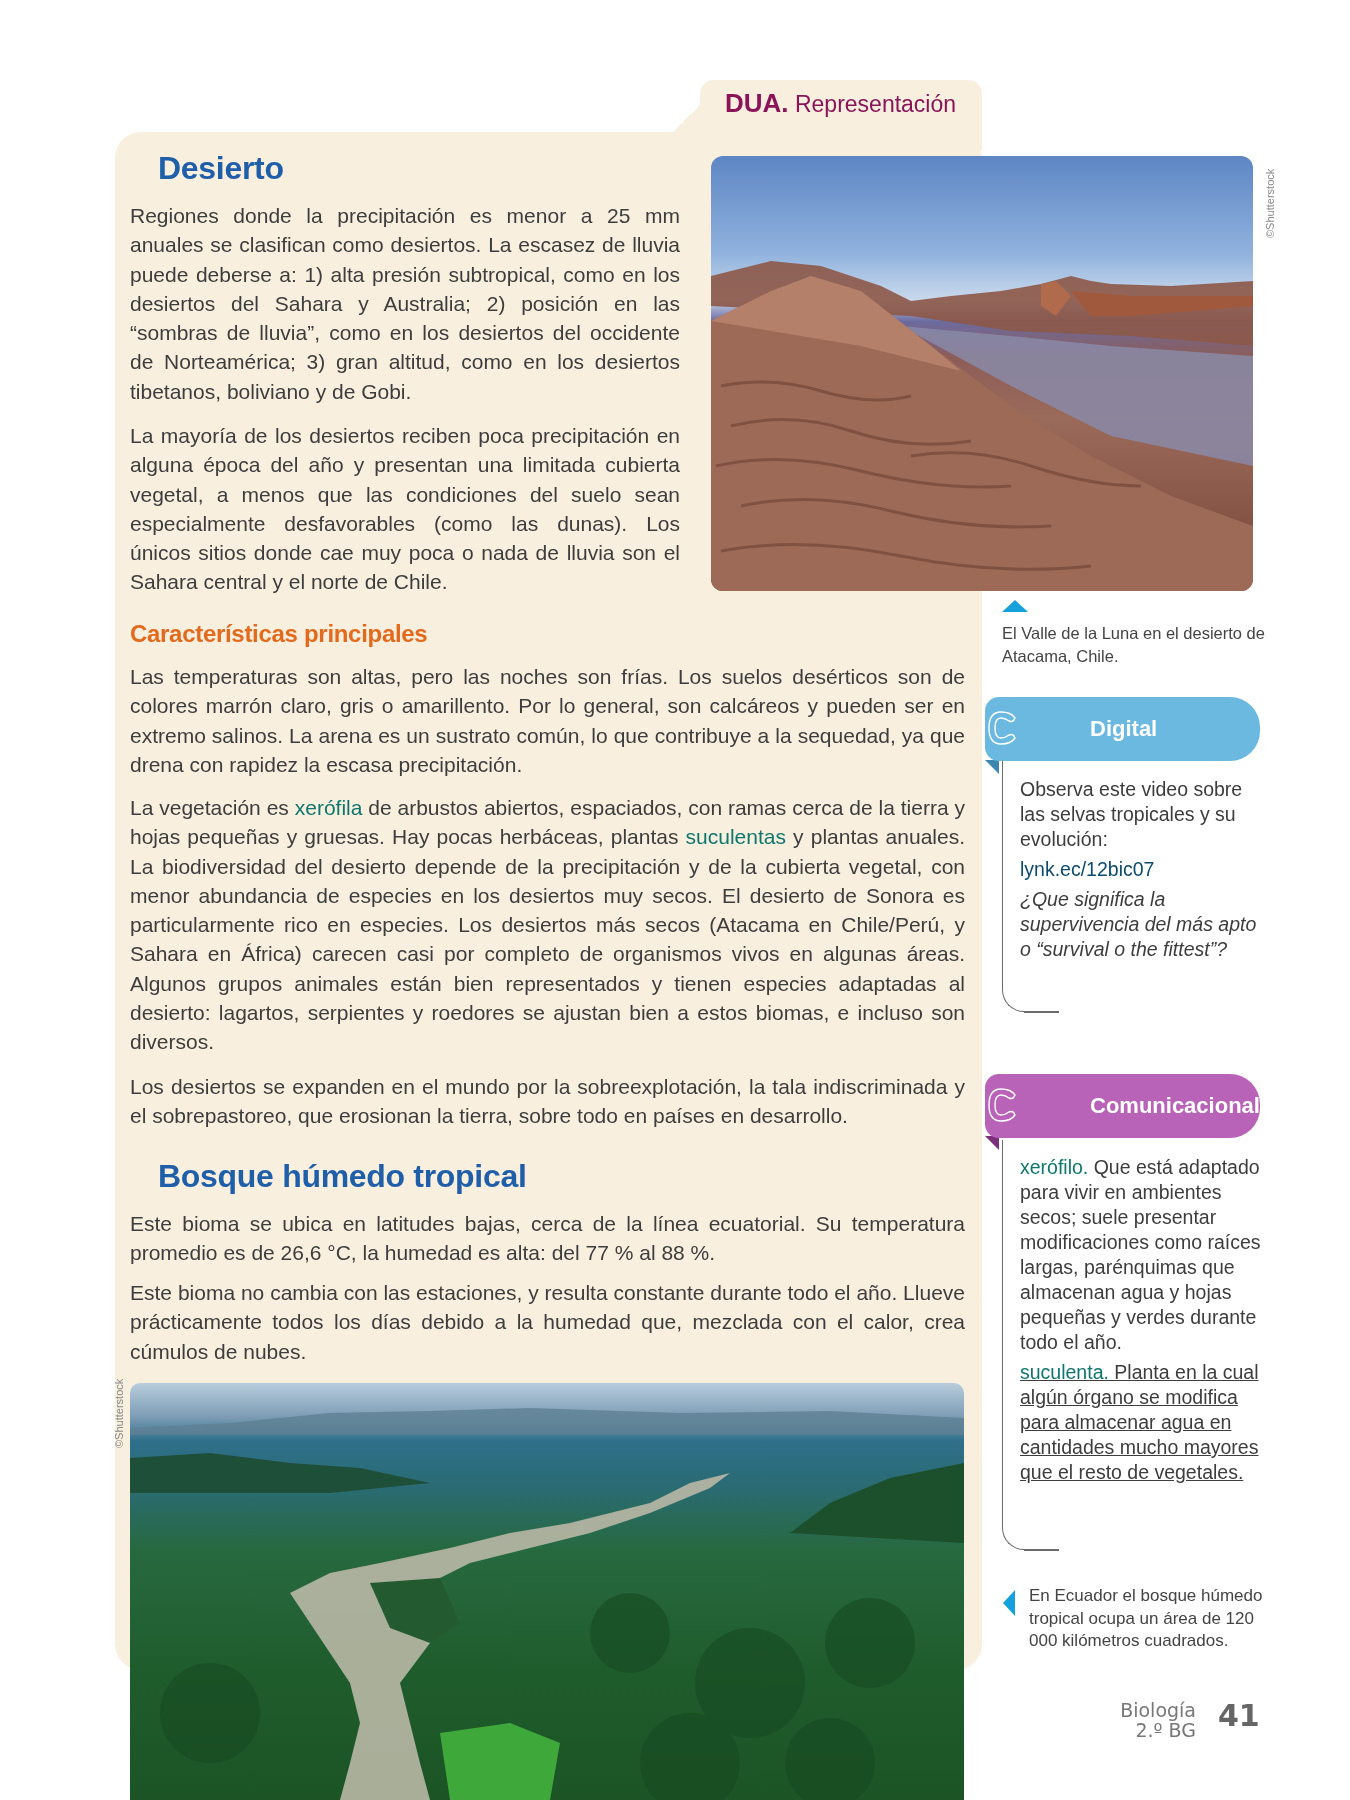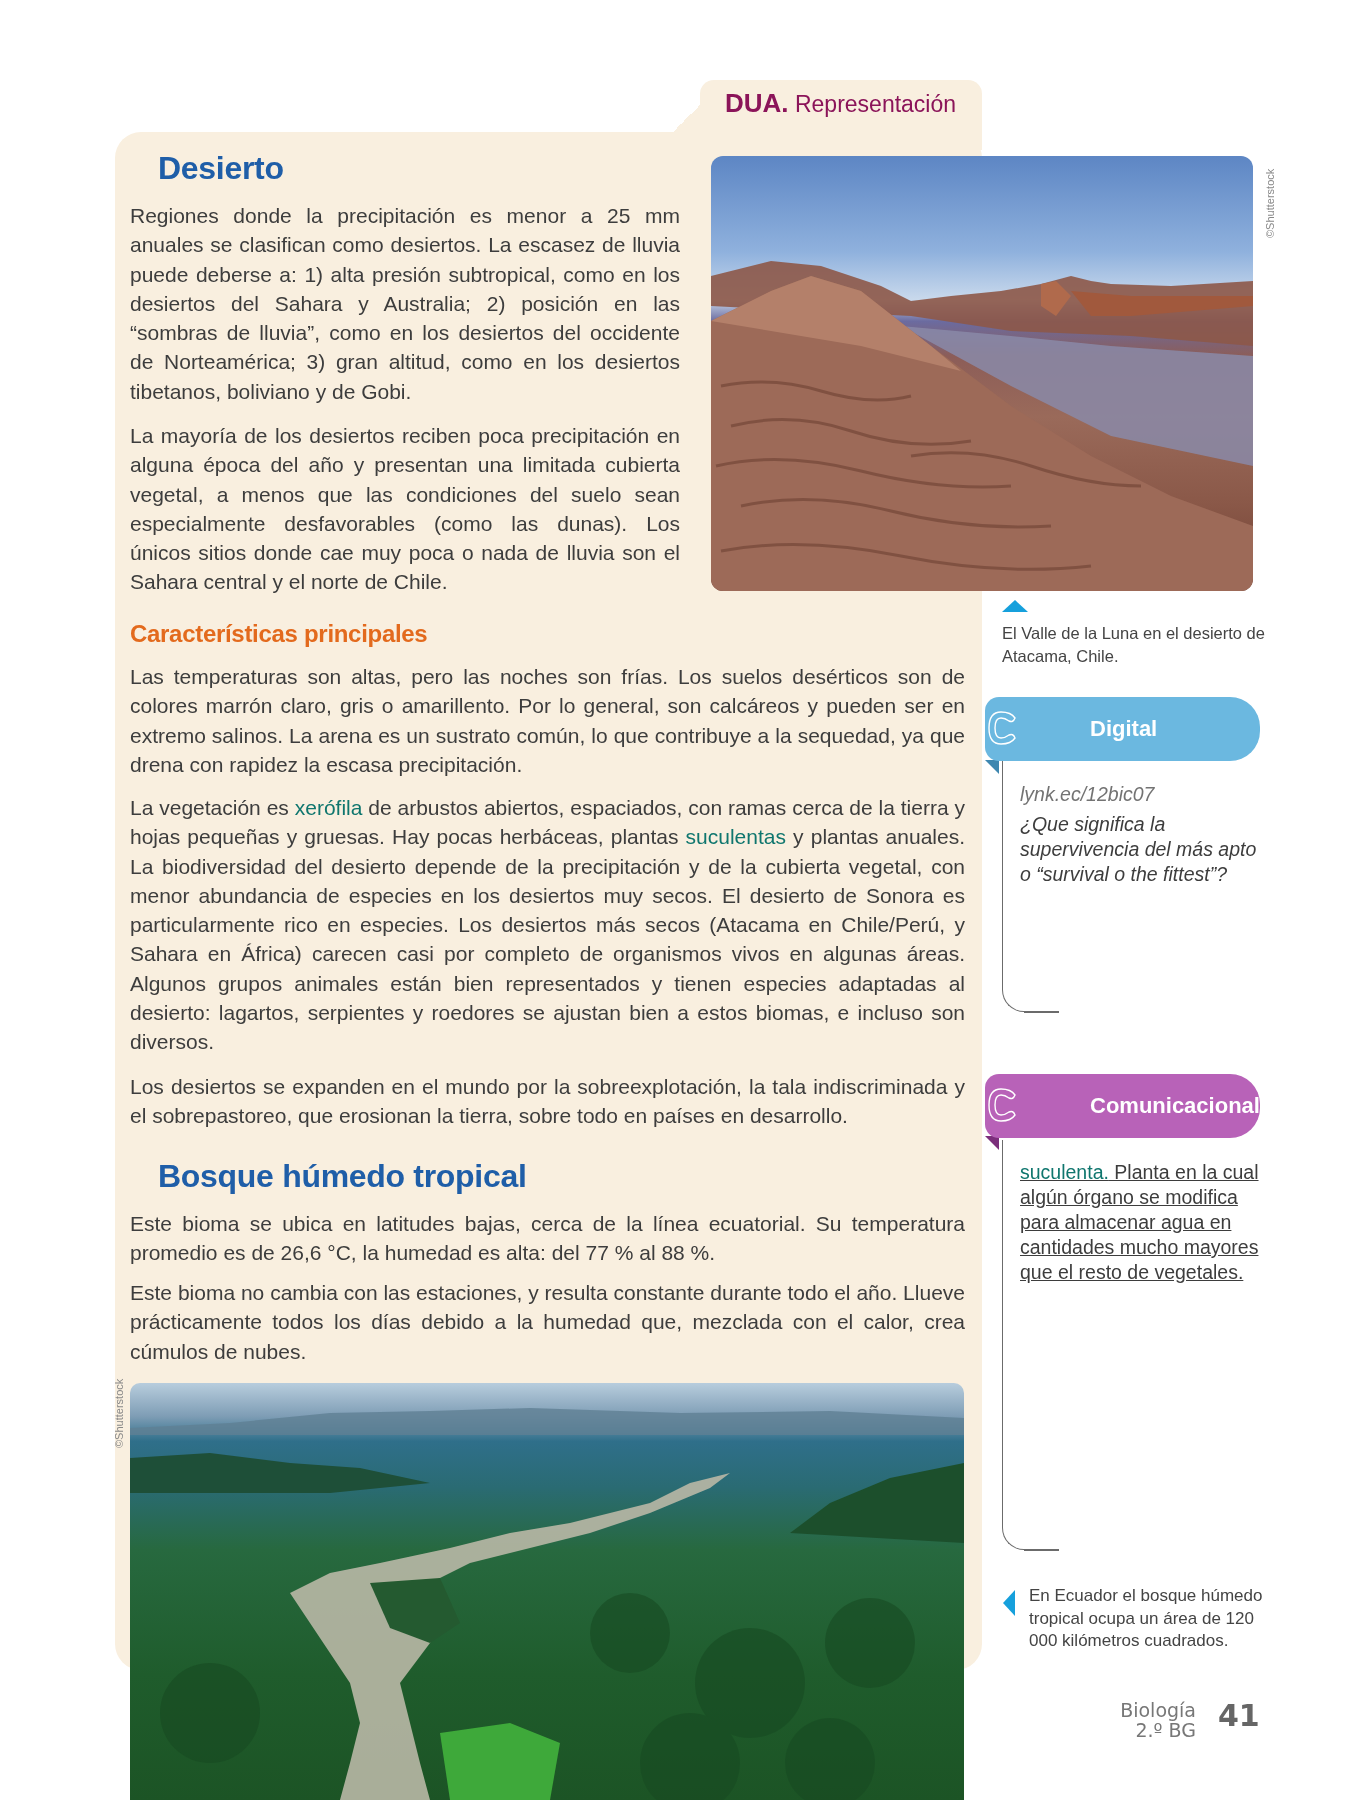--- a/index.html
+++ b/index.html
@@ -80,21 +80,21 @@
     border-top: 14px solid; border-left: 14px solid transparent;
   }
   .tag-c {
     position: absolute; left: 985px; width: 40px; height: 40px;
   }
   .side-text {
     position: absolute; left: 1020px; width: 245px; font-size: 19.5px; line-height: 25px;
     color: #3d3d3d; font-family: "Liberation Sans", sans-serif;
   }
   .side-text .it { font-style: italic; }
-  .side-text .link { color: #737373; font-style: italic; }
+  .side-text .link { color: #0c4a6e; }
 
   .tri-left {
     position: absolute; left: 1003px; top: 1590px; width: 0; height: 0;
     border-top: 13px solid transparent; border-bottom: 13px solid transparent;
     border-right: 12px solid #16a0dc;
   }
   .note {
     position: absolute; left: 1029px; top: 1585px; width: 240px; font-size: 17px;
     line-height: 22.5px; color: #444; font-family: "Liberation Sans", sans-serif;
   }
@@ -178,34 +178,38 @@
 <div class="side-box" style="top:750px; height:262px;"></div>
 <div class="side-bottom-line" style="left:1024px; top:1011px; width:35px;"></div>
 <div class="tag-fold" style="top:760px; border-top-color:#3e87b0;"></div>
 <div class="tag" style="top:697px; background:#6bb8e0;">
   <span>Digital</span>
 </div>
 <svg class="tag-c" style="top:708px;" viewBox="0 0 40 40">
   <path d="M30 10 Q26 4 16 4 Q4 4 4 20 Q4 36 16 36 Q26 36 30 30 Q28 25 24 27 Q20 30 16 30 Q10 30 10 20 Q10 10 16 10 Q20 10 24 13 Q28 15 30 10 Z" fill="none" stroke="#fff" stroke-width="1.4"></path>
 </svg>
 <div class="side-text" style="top:777px;">
+  <div>Observa este video sobre las selvas tropicales y su evolución:</div>
   <div class="link" style="margin-top:5px;">lynk.ec/12bic07</div>
   <div class="it" style="margin-top:5px;">¿Que significa la supervivencia del más apto o “survival o the fittest”?</div>
 </div>
 
 <div class="side-box" style="top:1140px; height:410px;"></div>
 <div class="side-bottom-line" style="left:1024px; top:1549px; width:35px;"></div>
 <div class="tag-fold" style="top:1136px; border-top-color:#7c2f7c;"></div>
 <div class="tag" style="top:1074px; background:#b862b8; ">
   <span>Comunicacional</span>
 </div>
 <svg class="tag-c" style="top:1085px;" viewBox="0 0 40 40">
   <path d="M30 10 Q26 4 16 4 Q4 4 4 20 Q4 36 16 36 Q26 36 30 30 Q28 25 24 27 Q20 30 16 30 Q10 30 10 20 Q10 10 16 10 Q20 10 24 13 Q28 15 30 10 Z" fill="none" stroke="#fff" stroke-width="1.4"></path>
 </svg>
 <div class="side-text" style="top:1155px;">
+  <div>
+    <span class="kw">xerófilo.</span><span> Que está adaptado para vivir en ambientes secos; suele presentar modificaciones como raíces largas, parénquimas que almacenan agua y hojas pequeñas y verdes durante todo el año.</span>
+  </div>
   <div style="margin-top:5px;text-decoration:underline;">
     <span class="kw">suculenta.</span><span> Planta en la cual algún órgano se modifica para almacenar agua en cantidades mucho mayores que el resto de vegetales.</span>
   </div>
 </div>
 
 <div class="tri-left"></div>
 <div class="note">En Ecuador el bosque húmedo tropical ocupa un área de 120 000 kilómetros cuadrados.</div>
 
 <div class="footer-subject">
   <div>Biología</div>

